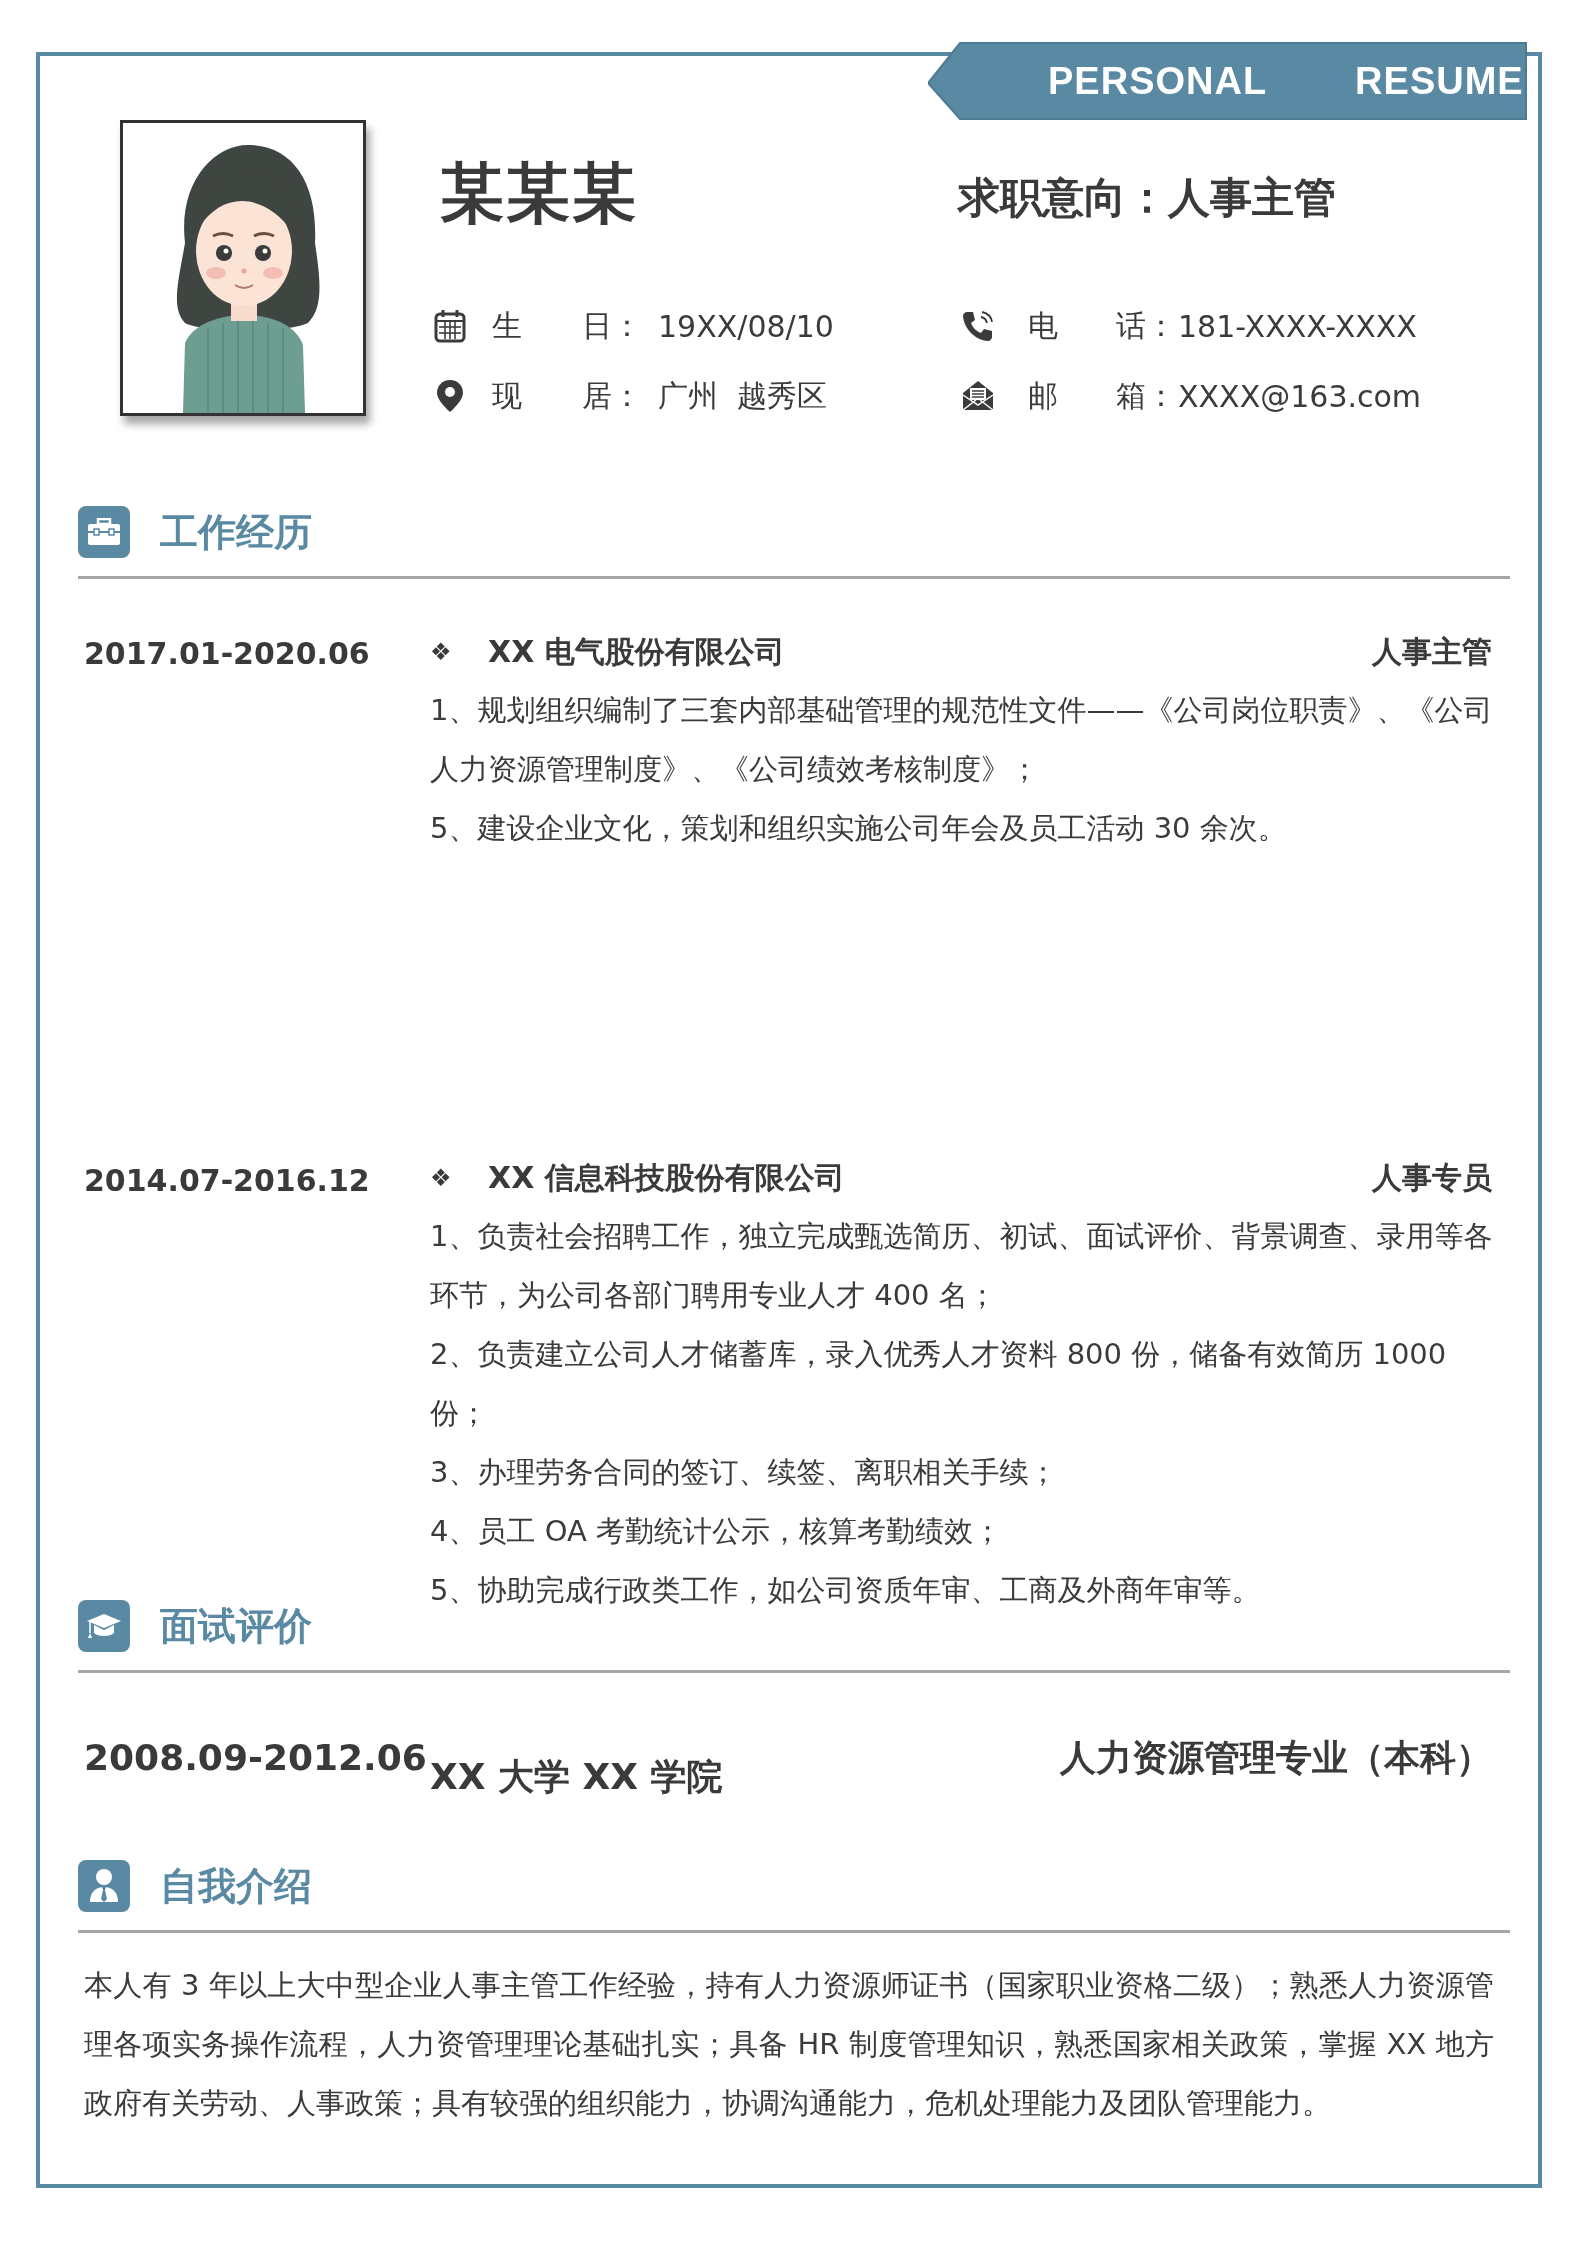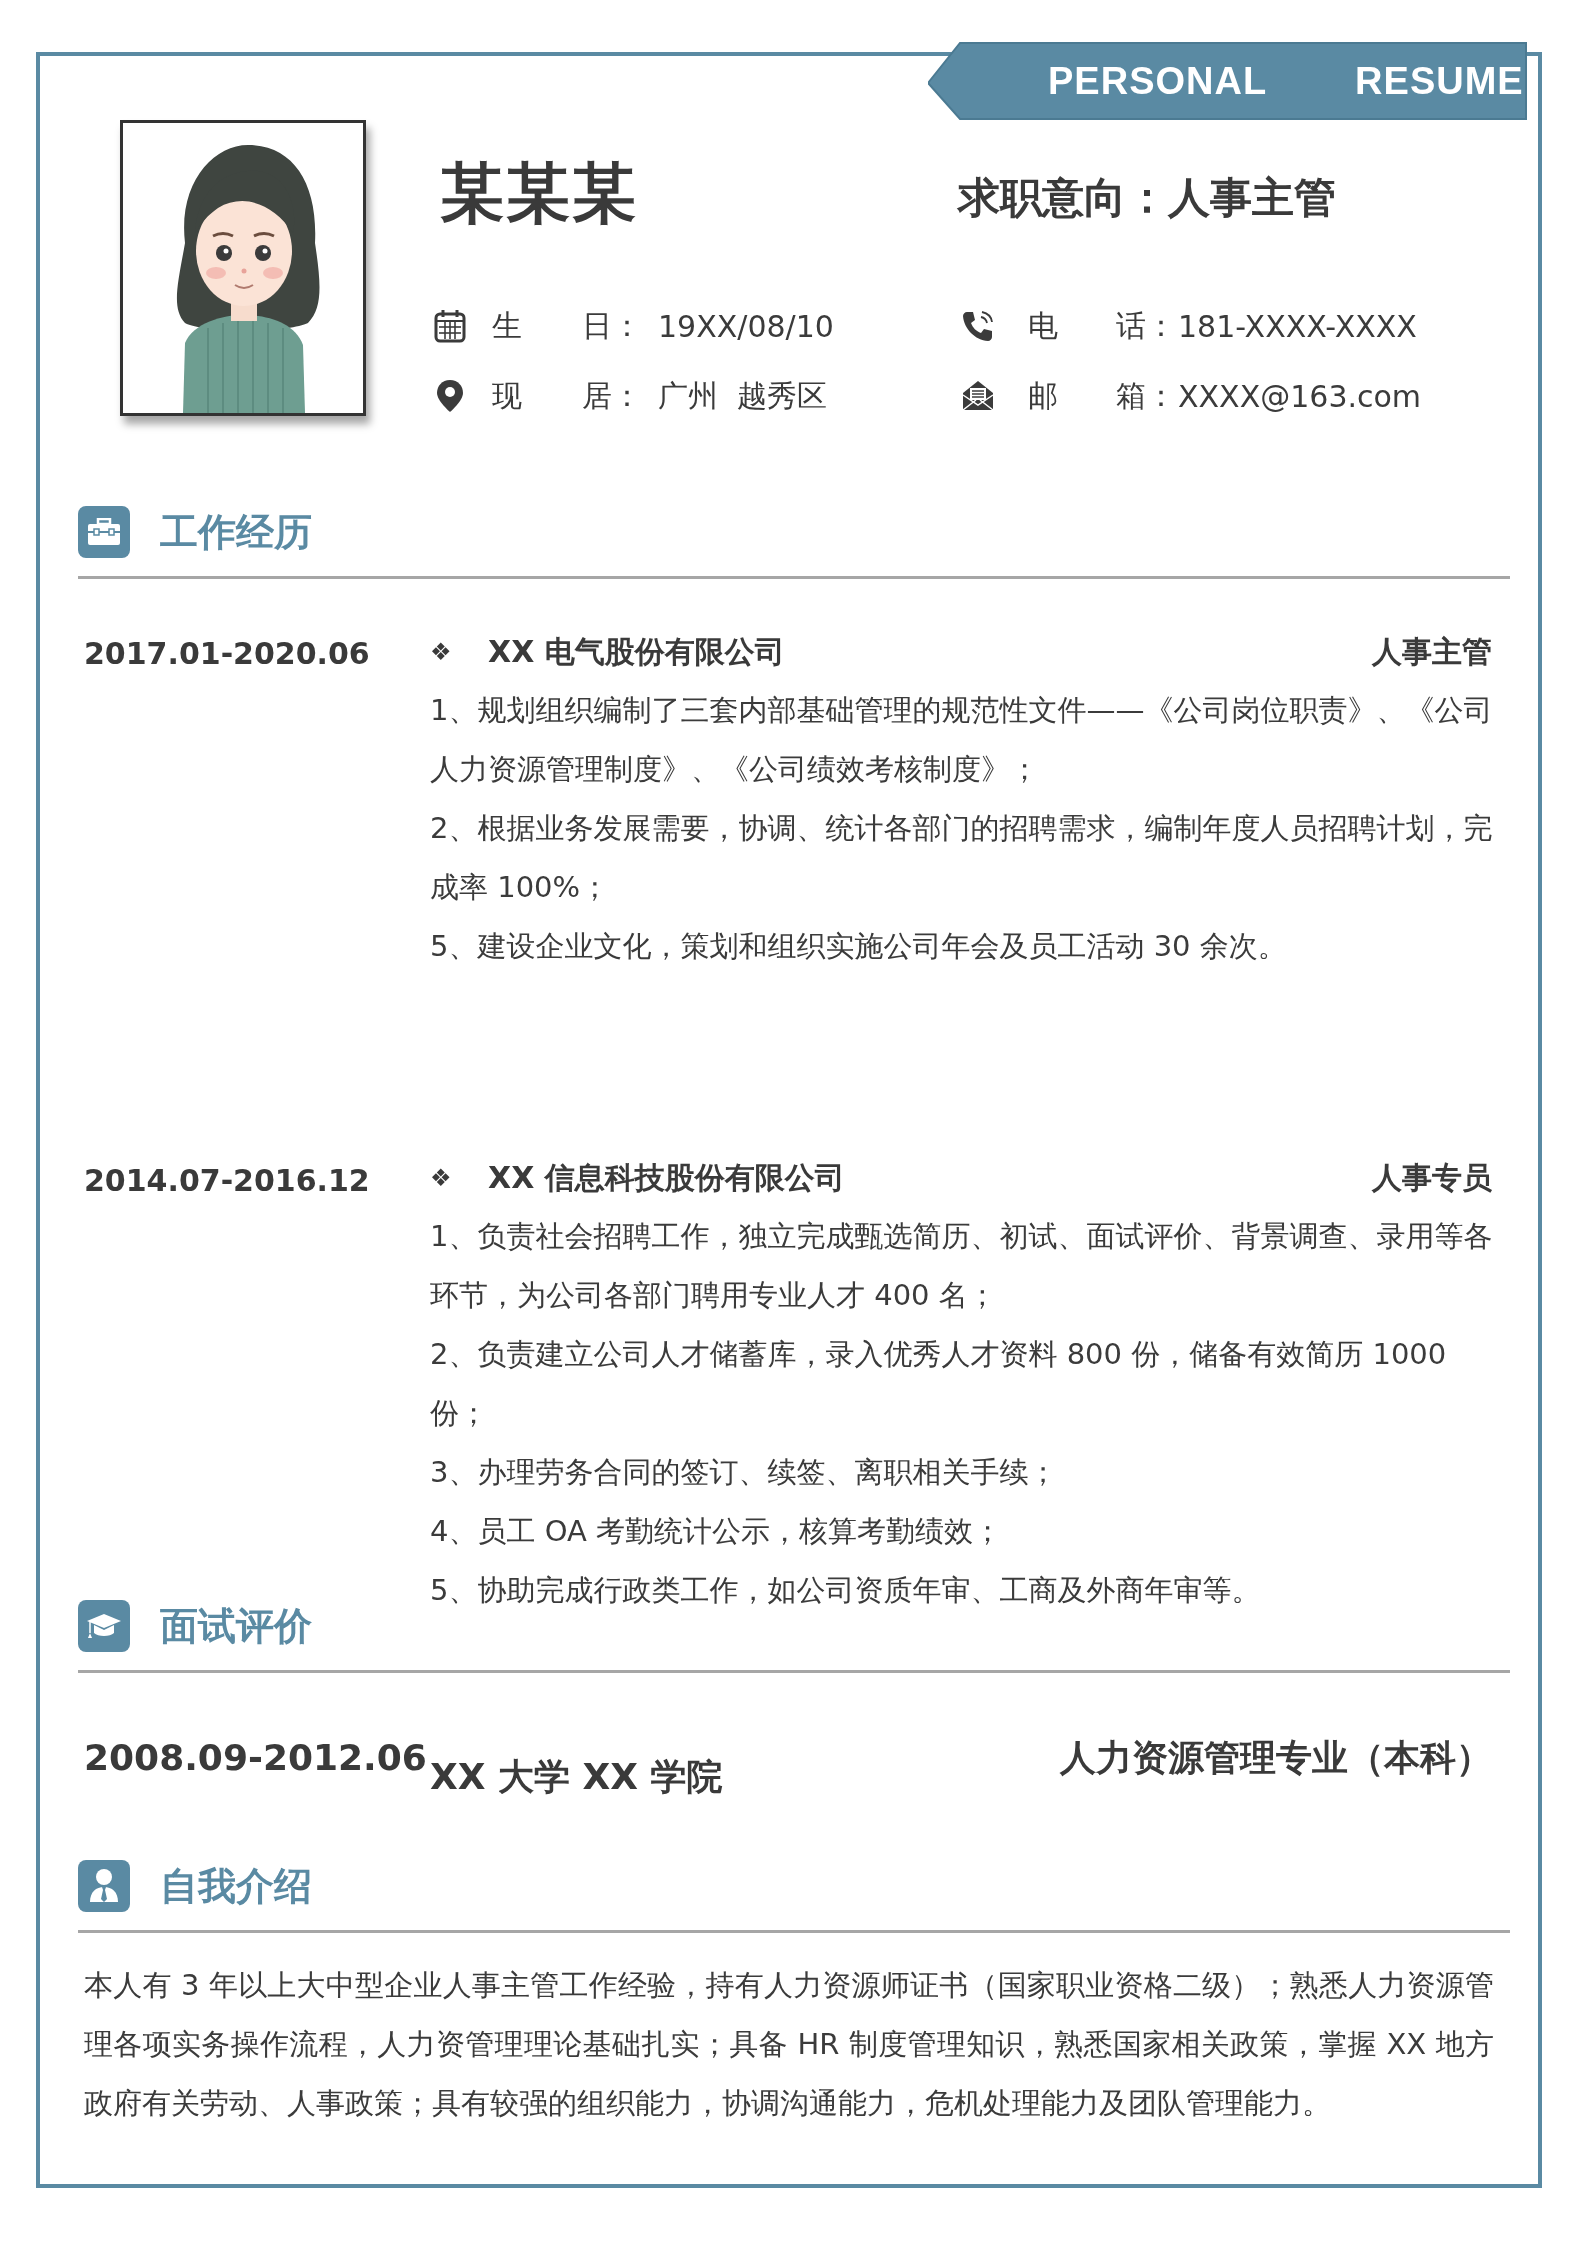--- a/index.html
+++ b/index.html
@@ -165,21 +165,20 @@
 </div>
 
 <div class="date" style="top:636px;">2017.01-2020.06</div>
 <div class="job-head" style="top:632px;">
   <span class="diamond">❖</span>
   <span class="company">XX 电气股份有限公司</span>
   <span class="role">人事主管</span>
 </div>
 <div class="duties" style="top:681px;">
   <div>1、规划组织编制了三套内部基础管理的规范性文件——《公司岗位职责》、《公司人力资源管理制度》、《公司绩效考核制度》；</div>
-  <div>2、根据业务发展需要，协调、统计各部门的招聘需求，编制年度人员招聘计划，完成率 100%；</div>
   <div>5、建设企业文化，策划和组织实施公司年会及员工活动 30 余次。</div>
 </div>
 
 <div class="date" style="top:1163px;">2014.07-2016.12</div>
 <div class="job-head" style="top:1158px;">
   <span class="diamond">❖</span>
   <span class="company">XX 信息科技股份有限公司</span>
   <span class="role">人事专员</span>
 </div>
 <div class="duties" style="top:1207px;">

